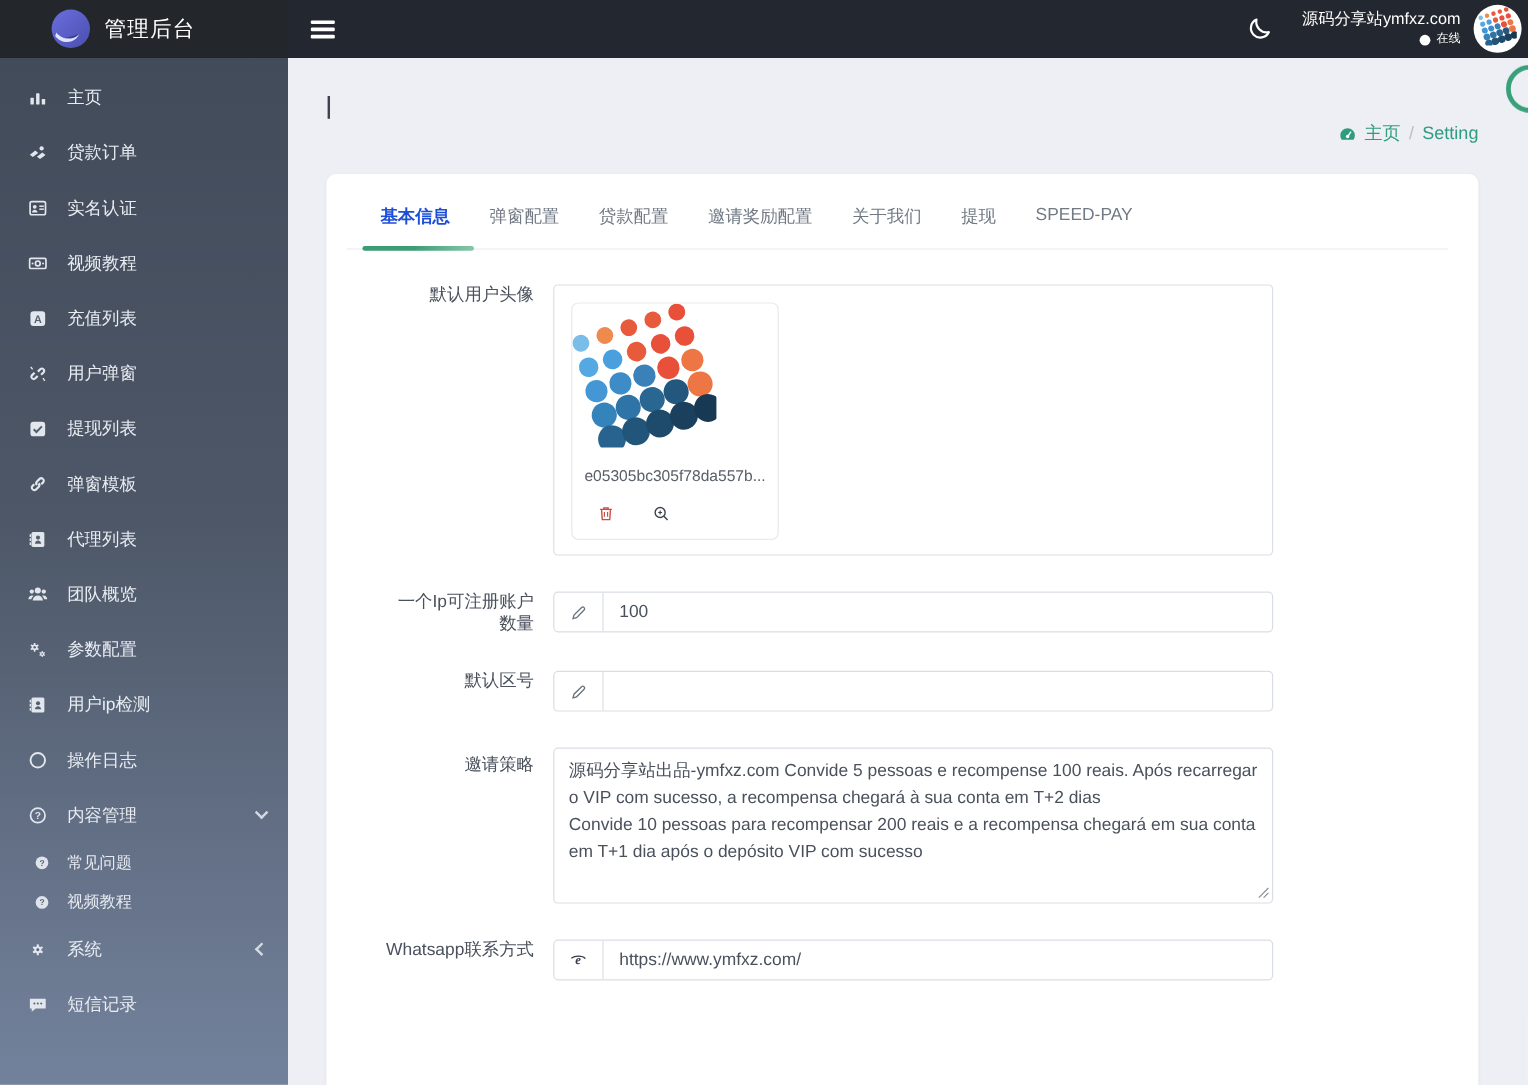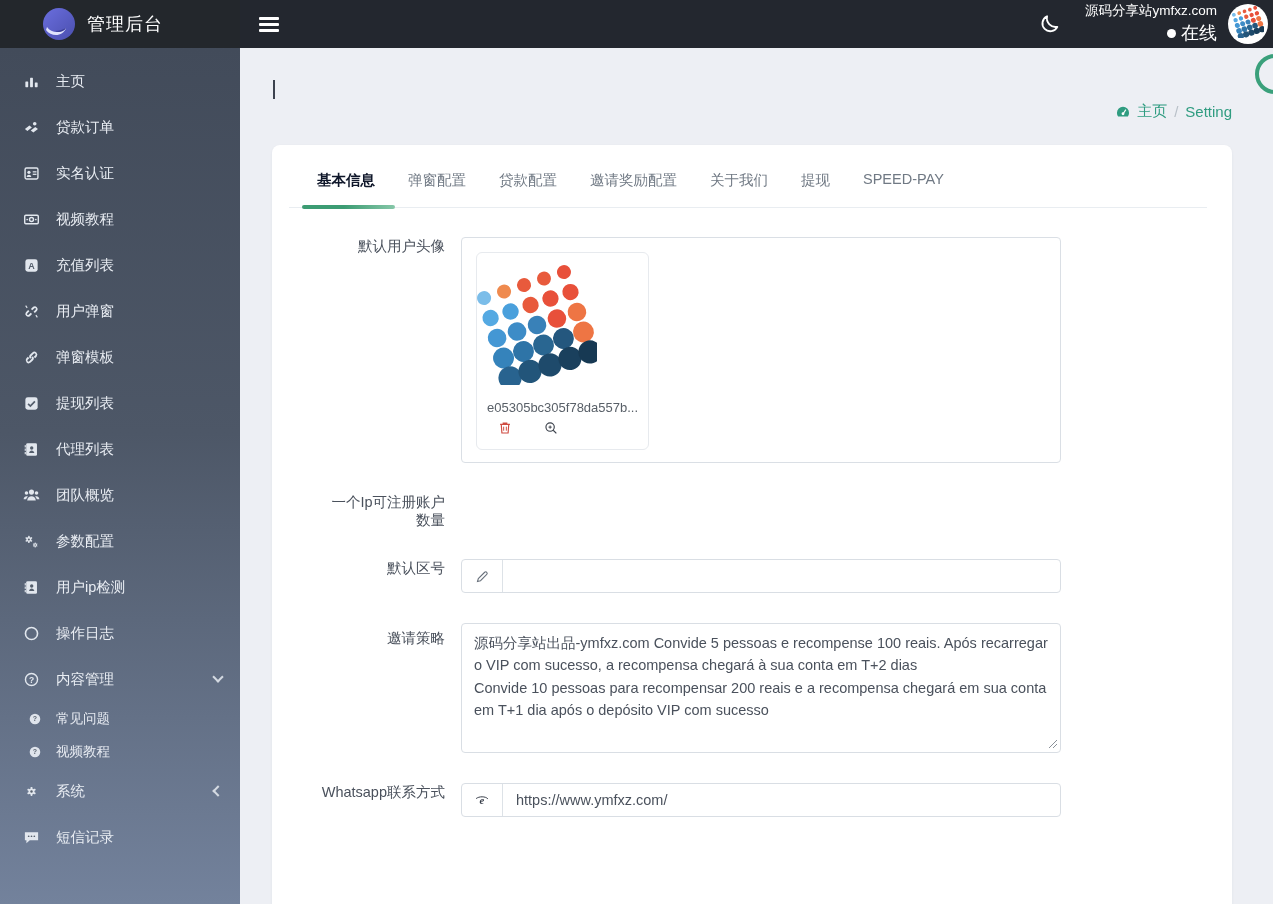--- a/index.html
+++ b/index.html
@@ -9,21 +9,21 @@
   .topbar { position:fixed; top:0; left:0; width:1273px; height:48px; background:#23272f; display:flex; align-items:center; z-index:20; }
   .brand { width:240px; height:48px; display:flex; align-items:center; padding-left:42px; background:#23272c; }
   .brand-logo { width:34px; height:34px; flex:0 0 34px; }
   .brand-title { color:#fff; font-size:18px; margin-left:11px; letter-spacing:1px; }
   .hamburger { margin-left:19px; width:20px; cursor:pointer; }
   .hamburger span { display:block; width:20px; height:3px; background:#fff; border-radius:1px; margin:3px 0; }
   .top-spacer { flex:1; }
   .moon-btn { width:22px; height:22px; margin-right:24px; cursor:pointer; }
   .user-meta { text-align:right; color:#fff; margin-right:11px; line-height:1.25; }
   .user-site { font-size:13.5px; }
-  .user-online { font-size:18px; display:flex; align-items:center; justify-content:flex-end; gap:5px; margin-top:2px; }
+  .user-online { font-size:10px; display:flex; align-items:center; justify-content:flex-end; gap:5px; margin-top:2px; }
   .online-dot { width:9px; height:9px; border-radius:50%; background:#fff; display:inline-block; }
   .avatar { width:40px; height:40px; border-radius:50%; background:#fff; margin-right:5px; display:flex; align-items:center; justify-content:center; overflow:hidden; cursor:pointer; }
 
   
   .sidebar { position:fixed; top:48px; left:0; width:240px; height:856px; background:linear-gradient(180deg,#424b5a 0%,#4d5767 45%,#73829c 100%); z-index:10; }
   .side-nav { padding-top:10px; }
   .s-item { height:46px; display:flex; align-items:center; padding:0 18px 0 22px; color:#e9edf3; font-size:14.5px; cursor:pointer; }
   .s-item .icon { width:18px; height:18px; margin-right:16px; flex:0 0 18px; display:flex; align-items:center; justify-content:center; color:#e2e7ee; }
   .s-sub { height:33px; display:flex; align-items:center; padding:0 18px 0 27px; color:#e6eaf1; font-size:13.5px; cursor:pointer; }
   .s-sub .icon { width:15px; height:15px; margin-right:14px; flex:0 0 15px; display:flex; align-items:center; justify-content:center; color:#dfe4ec; }
@@ -38,32 +38,32 @@
   .breadcrumb { position:absolute; right:41px; top:102px; display:flex; align-items:center; gap:7px; font-size:15px; }
   .crumb-home { color:#2f9c80; display:flex; align-items:center; gap:6px; cursor:pointer; }
   .crumb-sep { color:#b9c0c8; }
   .crumb-current { color:#2f9c80; }
 
   .card { position:absolute; left:32px; top:145px; width:960px; height:980px; background:#fff; border-radius:8px; box-shadow:0 1px 3px rgba(40,50,70,.06); }
 
   .tabs-wrap { margin:0 25px 0 17px; padding-top:26px; border-bottom:1px solid #e9edf1; }
   .tabs { display:flex; gap:33px; padding-left:28px; }
   .tab { padding-bottom:17px; font-size:14.5px; color:#707984; cursor:pointer; position:relative; white-space:nowrap; }
-  .tab.active { color:#0f172a; font-weight:bold; }
+  .tab.active { color:#1d4ed8; font-weight:bold; }
   .tab.active::after { content:""; position:absolute; left:-15px; bottom:-2px; width:calc(100% + 35px); height:4px; border-radius:3px; background:linear-gradient(90deg,#3c9c73 45%,#86c7a8 100%); }
 
   .form { padding:29px 45px 40px 45px; }
   .frow { display:flex; margin-bottom:30px; }
   .frow > label { width:128px; margin-right:16px; text-align:right; color:#4a515c; font-size:14.5px; line-height:18px; }
   .frow.v-center { align-items:flex-start; }
   .frow.v-top > label { padding-top:6px; }
   .ctrl { width:600px; }
 
   .imgbox { border:1px solid #dadfe5; border-radius:4px; height:226px; padding:14px; }
-  .thumb { width:173px; height:198px; border:1px solid #e7eaee; border-radius:6px; background:#fff; padding-top:12px; position:relative; }
+  .thumb { width:173px; height:198px; border:1px solid #e7eaee; border-radius:6px; background:#fff; position:relative; }
   .thumb-img { display:block; margin:0 auto; }
   .fname { margin-top:11px; font-size:13px; color:#596068; text-align:center; padding:0 10px; white-space:nowrap; overflow:hidden; }
   .thumb-actions { position:absolute; left:20px; bottom:13px; display:flex; gap:30px; }
   .act-trash { color:#cf4b41; cursor:pointer; }
   .act-zoom { color:#3c424c; cursor:pointer; }
 
   .upload-row { margin-top:11px; text-align:right; }
   .btn-upload { background:#479e72; border:none; color:#fff; border-radius:4px; height:34px; padding:0 16px; font-size:14.5px; display:inline-flex; align-items:center; gap:9px; cursor:pointer; font-family:inherit; }
 
   .input-group { display:flex; height:34px; border:1px solid #d9dee4; border-radius:4px; background:#fff; overflow:hidden; }
@@ -216,36 +216,36 @@
               <rect x="3" y="2.6" width="1.2" height="2.8" transform="rotate(-35 3.6 4)"></rect>
               <rect x="13.8" y="12.6" width="1.2" height="2.8" transform="rotate(-35 14.4 14)"></rect>
             </g>
           </svg>
         </span>
         <span>用户弹窗</span>
       </div>
       <div class="s-item">
         <span class="icon">
           <svg viewBox="0 0 18 18" width="17" height="17">
+            <rect x="2.5" y="2.5" width="13" height="13" rx="2.6" fill="currentColor"></rect>
+            <path d="M5.4 9.3l2.4 2.4 4.8-5" fill="none" stroke="#545e6c" stroke-width="1.8"></path>
+          </svg>
+        </span>
+        <span>提现列表</span>
+      </div>
+      <div class="s-item">
+        <span class="icon">
+          <svg viewBox="0 0 18 18" width="17" height="17">
             <g fill="currentColor">
               <path d="M7.6 10.4a3.2 3.2 0 0 1 0-4.5l2.3-2.3a3.2 3.2 0 0 1 4.5 4.5l-1.6 1.6-1.4-1.4 1.6-1.6a1.2 1.2 0 0 0-1.7-1.7L9 7.3a1.2 1.2 0 0 0 0 1.7z"></path>
               <path d="M10.4 7.6a3.2 3.2 0 0 1 0 4.5l-2.3 2.3a3.2 3.2 0 0 1-4.5-4.5l1.6-1.6 1.4 1.4-1.6 1.6a1.2 1.2 0 0 0 1.7 1.7L9 10.7a1.2 1.2 0 0 0 0-1.7z"></path>
             </g>
           </svg>
         </span>
         <span>弹窗模板</span>
-      </div>
-      <div class="s-item">
-        <span class="icon">
-          <svg viewBox="0 0 18 18" width="17" height="17">
-            <rect x="2.5" y="2.5" width="13" height="13" rx="2.6" fill="currentColor"></rect>
-            <path d="M5.4 9.3l2.4 2.4 4.8-5" fill="none" stroke="#545e6c" stroke-width="1.8"></path>
-          </svg>
-        </span>
-        <span>提现列表</span>
       </div>
       <div class="s-item">
         <span class="icon">
           <svg viewBox="0 0 18 18" width="17" height="17">
             <g fill="currentColor">
               <rect x="3.4" y="2.4" width="11.4" height="13.2" rx="1.4"></rect>
               <rect x="1.8" y="4.4" width="1.2" height="2.4"></rect>
               <rect x="1.8" y="8" width="1.2" height="2.4"></rect>
               <rect x="1.8" y="11.6" width="1.2" height="2.4"></rect>
             </g>
@@ -455,20 +455,30 @@
                   <path d="M8 6.2v3.6M6.2 8h3.6" stroke="currentColor" stroke-width="1.1"></path>
                 </svg>
               </div>
             </div>
           </div>
         </div>
       </div>
 
       <div class="frow v-center">
         <label>一个Ip可注册账户数量</label>
+        <div class="ctrl">
+          <div class="input-group">
+            <span class="prepend">
+              <svg width="15" height="15" viewBox="0 0 18 18">
+                  <path d="M3 15l1-3.6L11.6 3.9a1.7 1.7 0 0 1 2.4 0l.1.1a1.7 1.7 0 0 1 0 2.4L6.6 14z" fill="none" stroke="currentColor" stroke-width="1.3"></path>
+                </svg>
+            </span>
+            <input value="100" style="">
+          </div>
+        </div>
       </div>
 
       <div class="frow v-center">
         <label>默认区号</label>
         <div class="ctrl">
           <div class="input-group">
             <span class="prepend">
               <svg width="15" height="15" viewBox="0 0 18 18">
                   <path d="M3 15l1-3.6L11.6 3.9a1.7 1.7 0 0 1 2.4 0l.1.1a1.7 1.7 0 0 1 0 2.4L6.6 14z" fill="none" stroke="currentColor" stroke-width="1.3"></path>
                 </svg>

